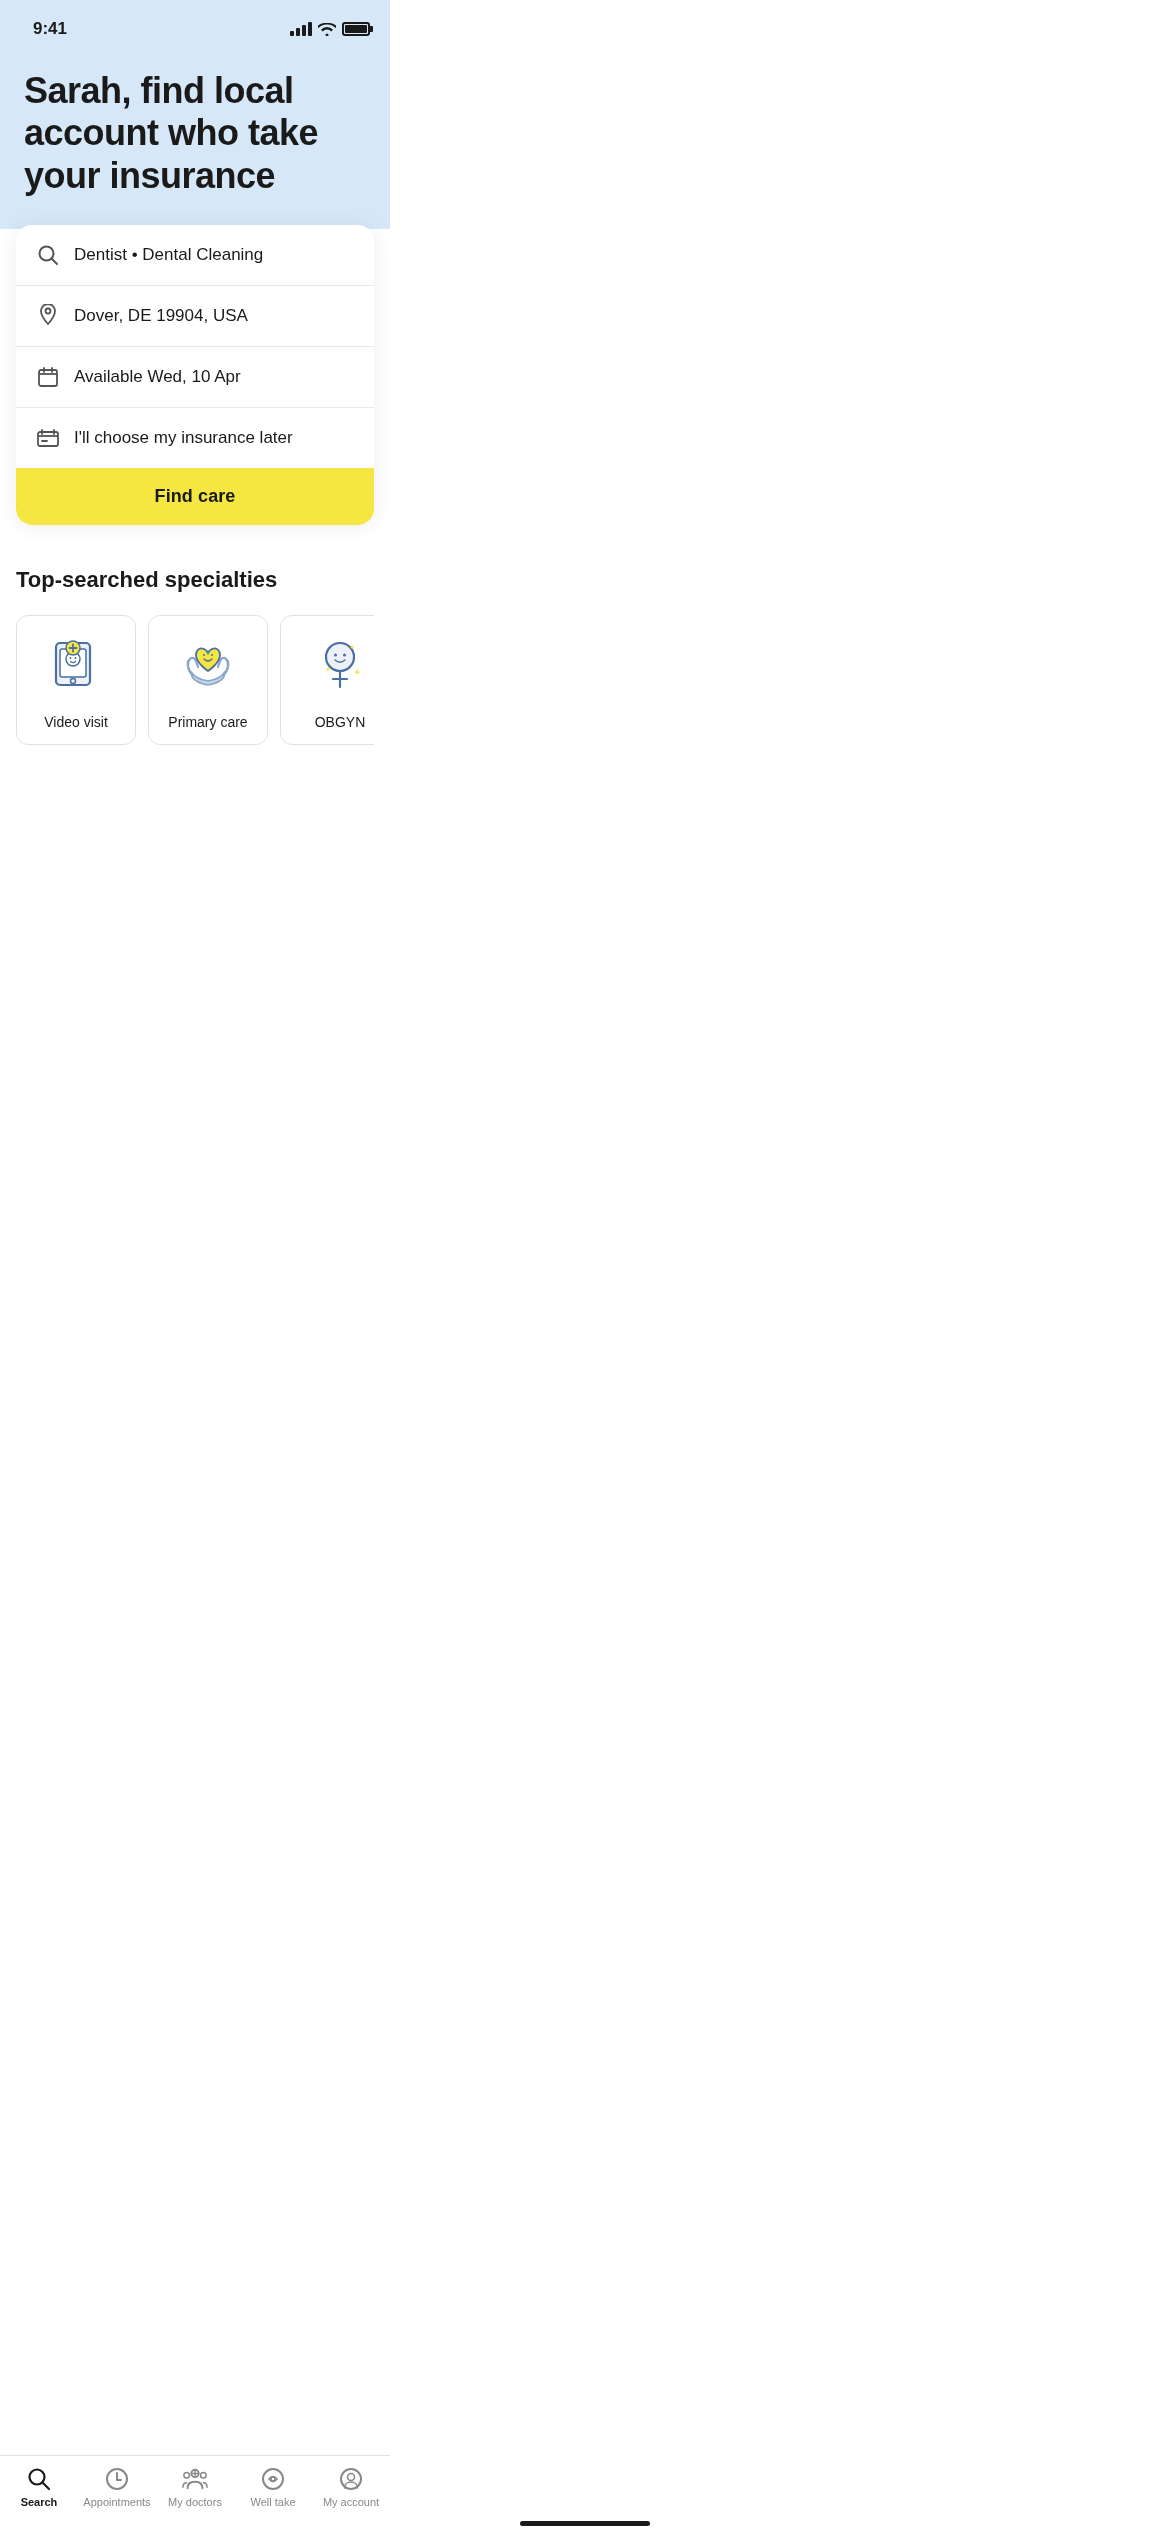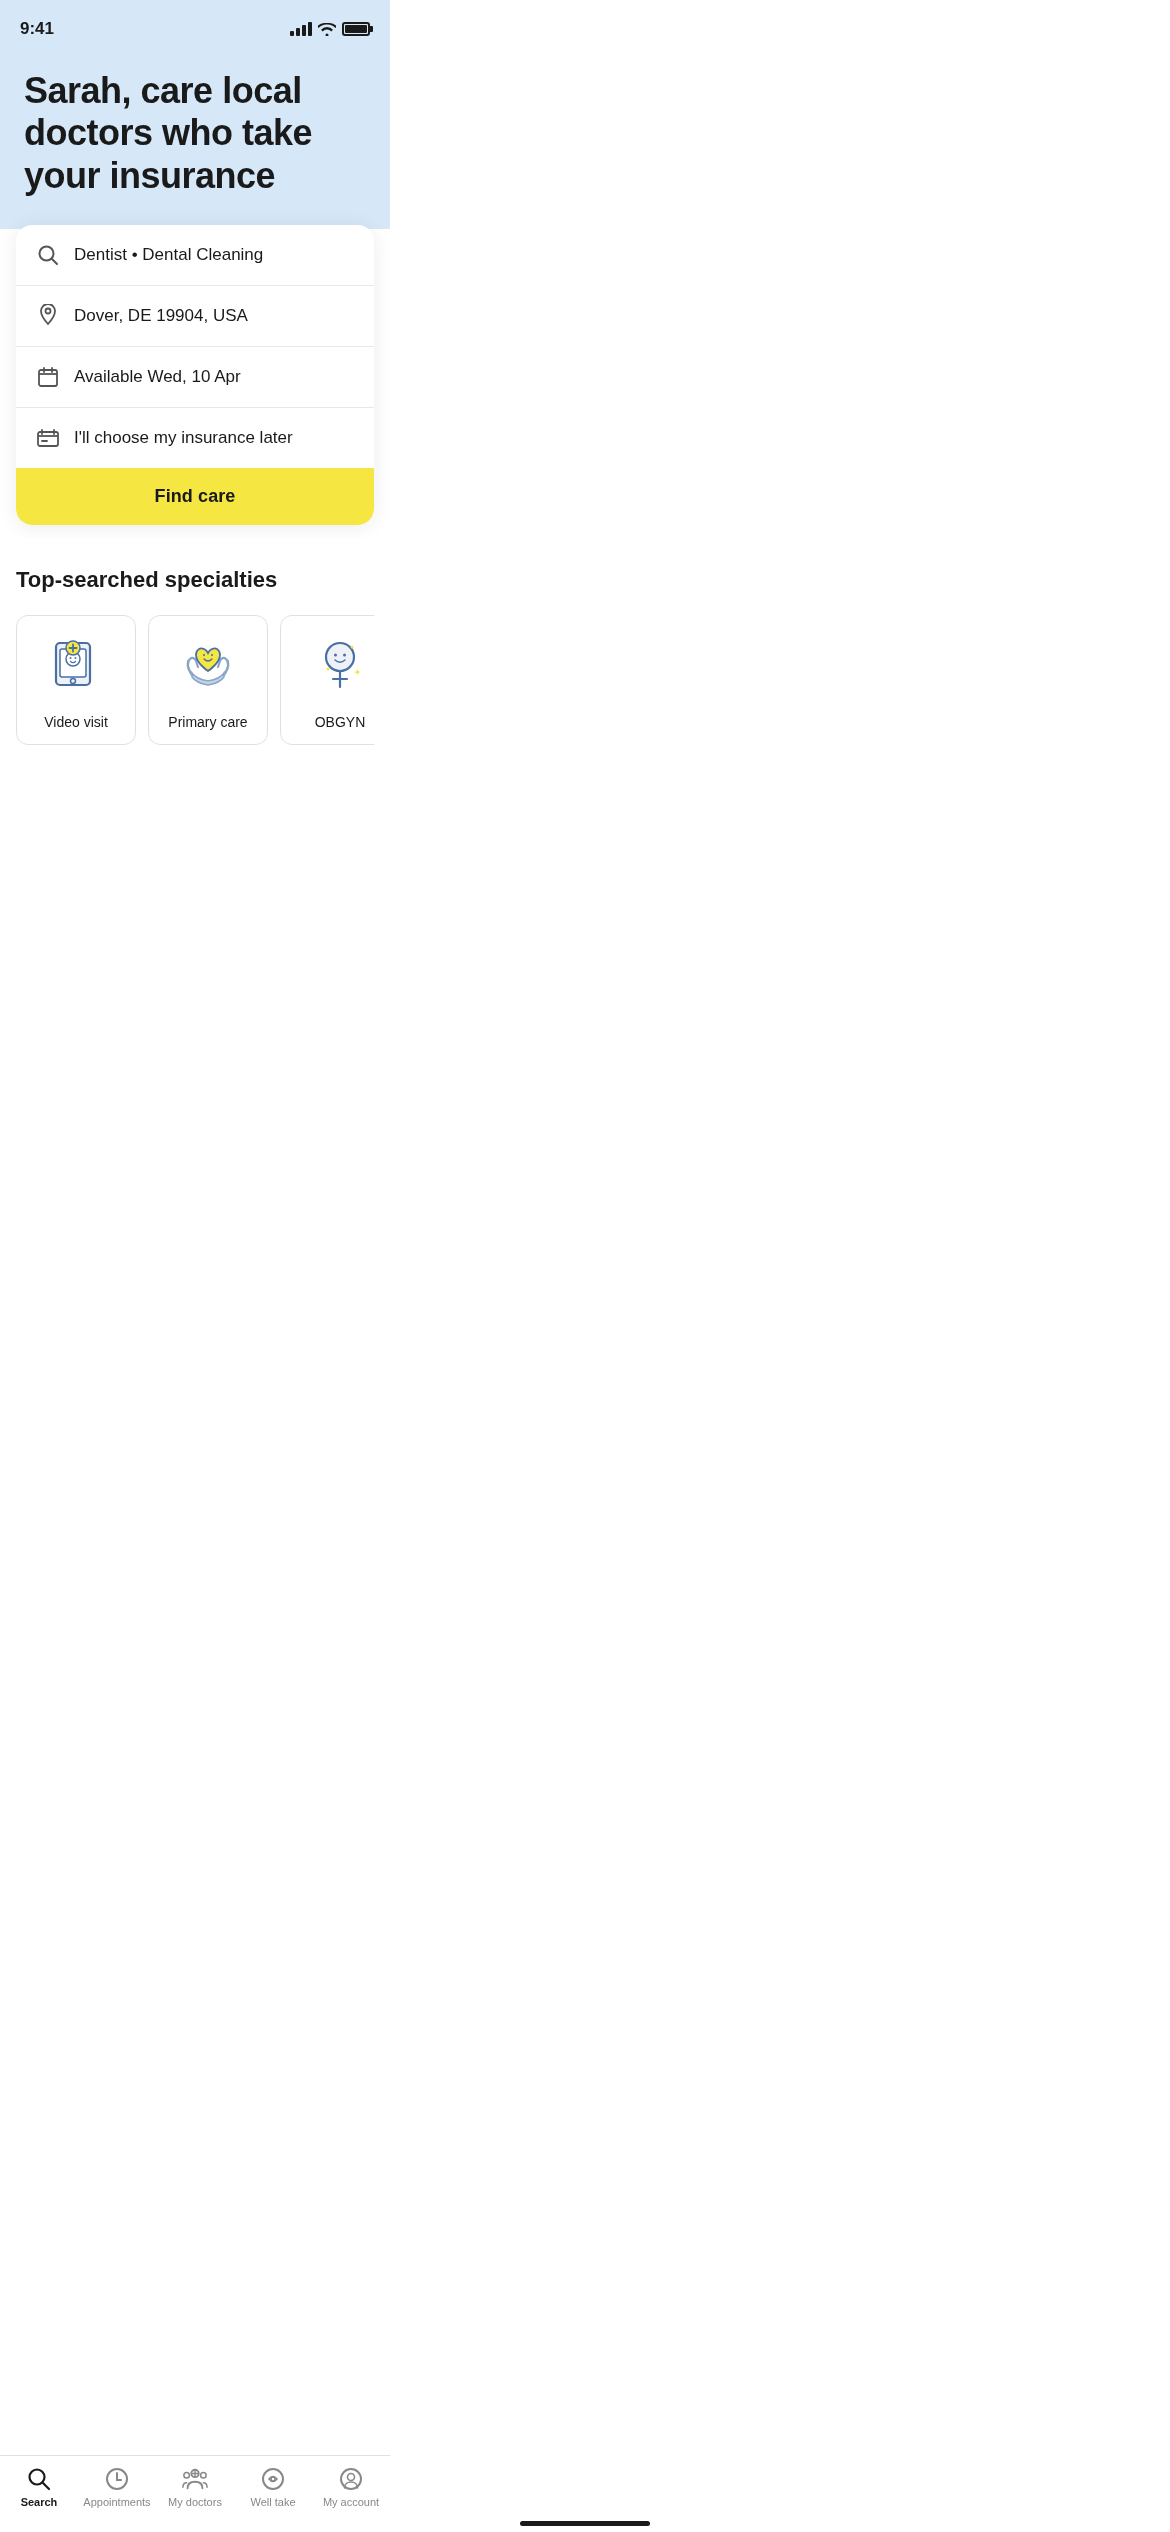--- a/index.html
+++ b/index.html
@@ -12,21 +12,21 @@
       background: #fff;
       overflow-x: hidden;
     }
 
     
     .status-bar {
       background: #d6e8f7;
       display: flex;
       justify-content: space-between;
       align-items: center;
-      padding: 14px 20px 6px 20px;
+      padding: 14px 20px 6px 33px;
       height: 50px;
     }
     .status-time {
       font-size: 17px;
       font-weight: 600;
       color: #1a1a1a;
     }
     .status-icons {
       display: flex;
       align-items: center;
@@ -256,21 +256,21 @@
       <svg width="18" height="13" viewBox="0 0 18 13" fill="none">
         <path d="M9 10.5a1.5 1.5 0 1 1 0 3 1.5 1.5 0 0 1 0-3zm0-4a5.5 5.5 0 0 1 4.243 2L15 6.757A8 8 0 0 0 9 4a8 8 0 0 0-6 2.757L4.757 8.5A5.5 5.5 0 0 1 9 6.5zm0-5A10.5 10.5 0 0 1 17.485 5L19 3.485A12.5 12.5 0 0 0 9 0 12.5 12.5 0 0 0-1 3.485L.515 5A10.5 10.5 0 0 1 9 1.5z" fill="#1a1a1a"></path>
       </svg>
       <div class="battery-icon">
         <div class="battery-fill"></div>
       </div>
     </div>
   </div>
 
   <div class="hero">
-    <h1 class="hero-title">Sarah, care local doctors who take your insurance</h1>
+    <h1 class="hero-title">Sarah, find local account who take your insurance</h1>
   </div>
 
   <div class="search-card">
 
     
     <div class="search-row">
       <div class="search-icon-wrap">
         <svg width="22" height="22" viewBox="0 0 22 22" fill="none">
           <circle cx="9.5" cy="9.5" r="7" stroke="#555" stroke-width="2"></circle>
           <line x1="14.5" y1="14.5" x2="20" y2="20" stroke="#555" stroke-width="2" stroke-linecap="round"></line>

